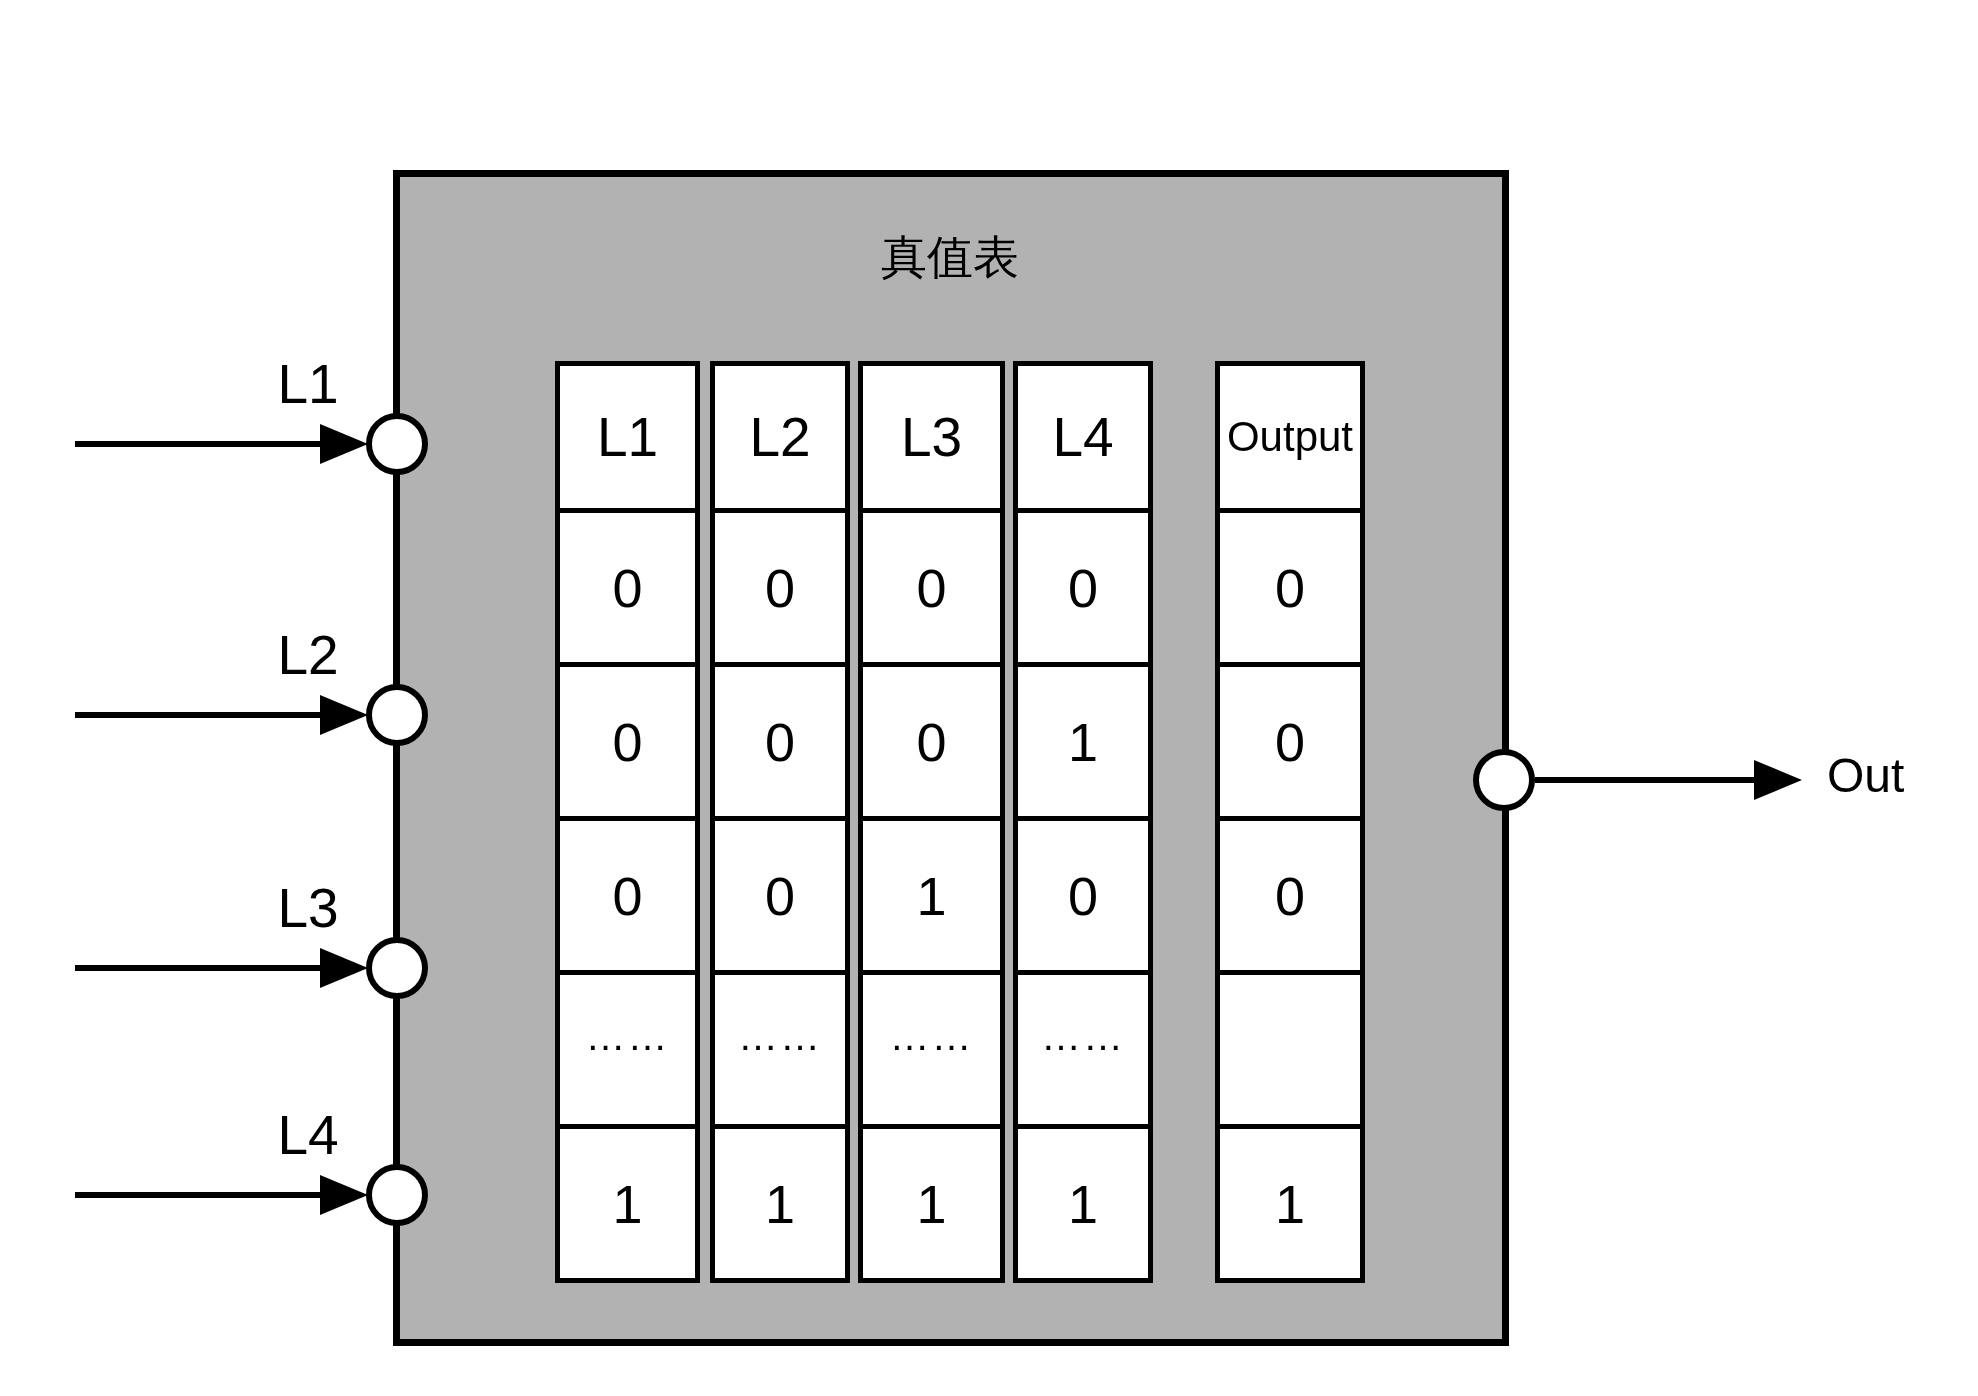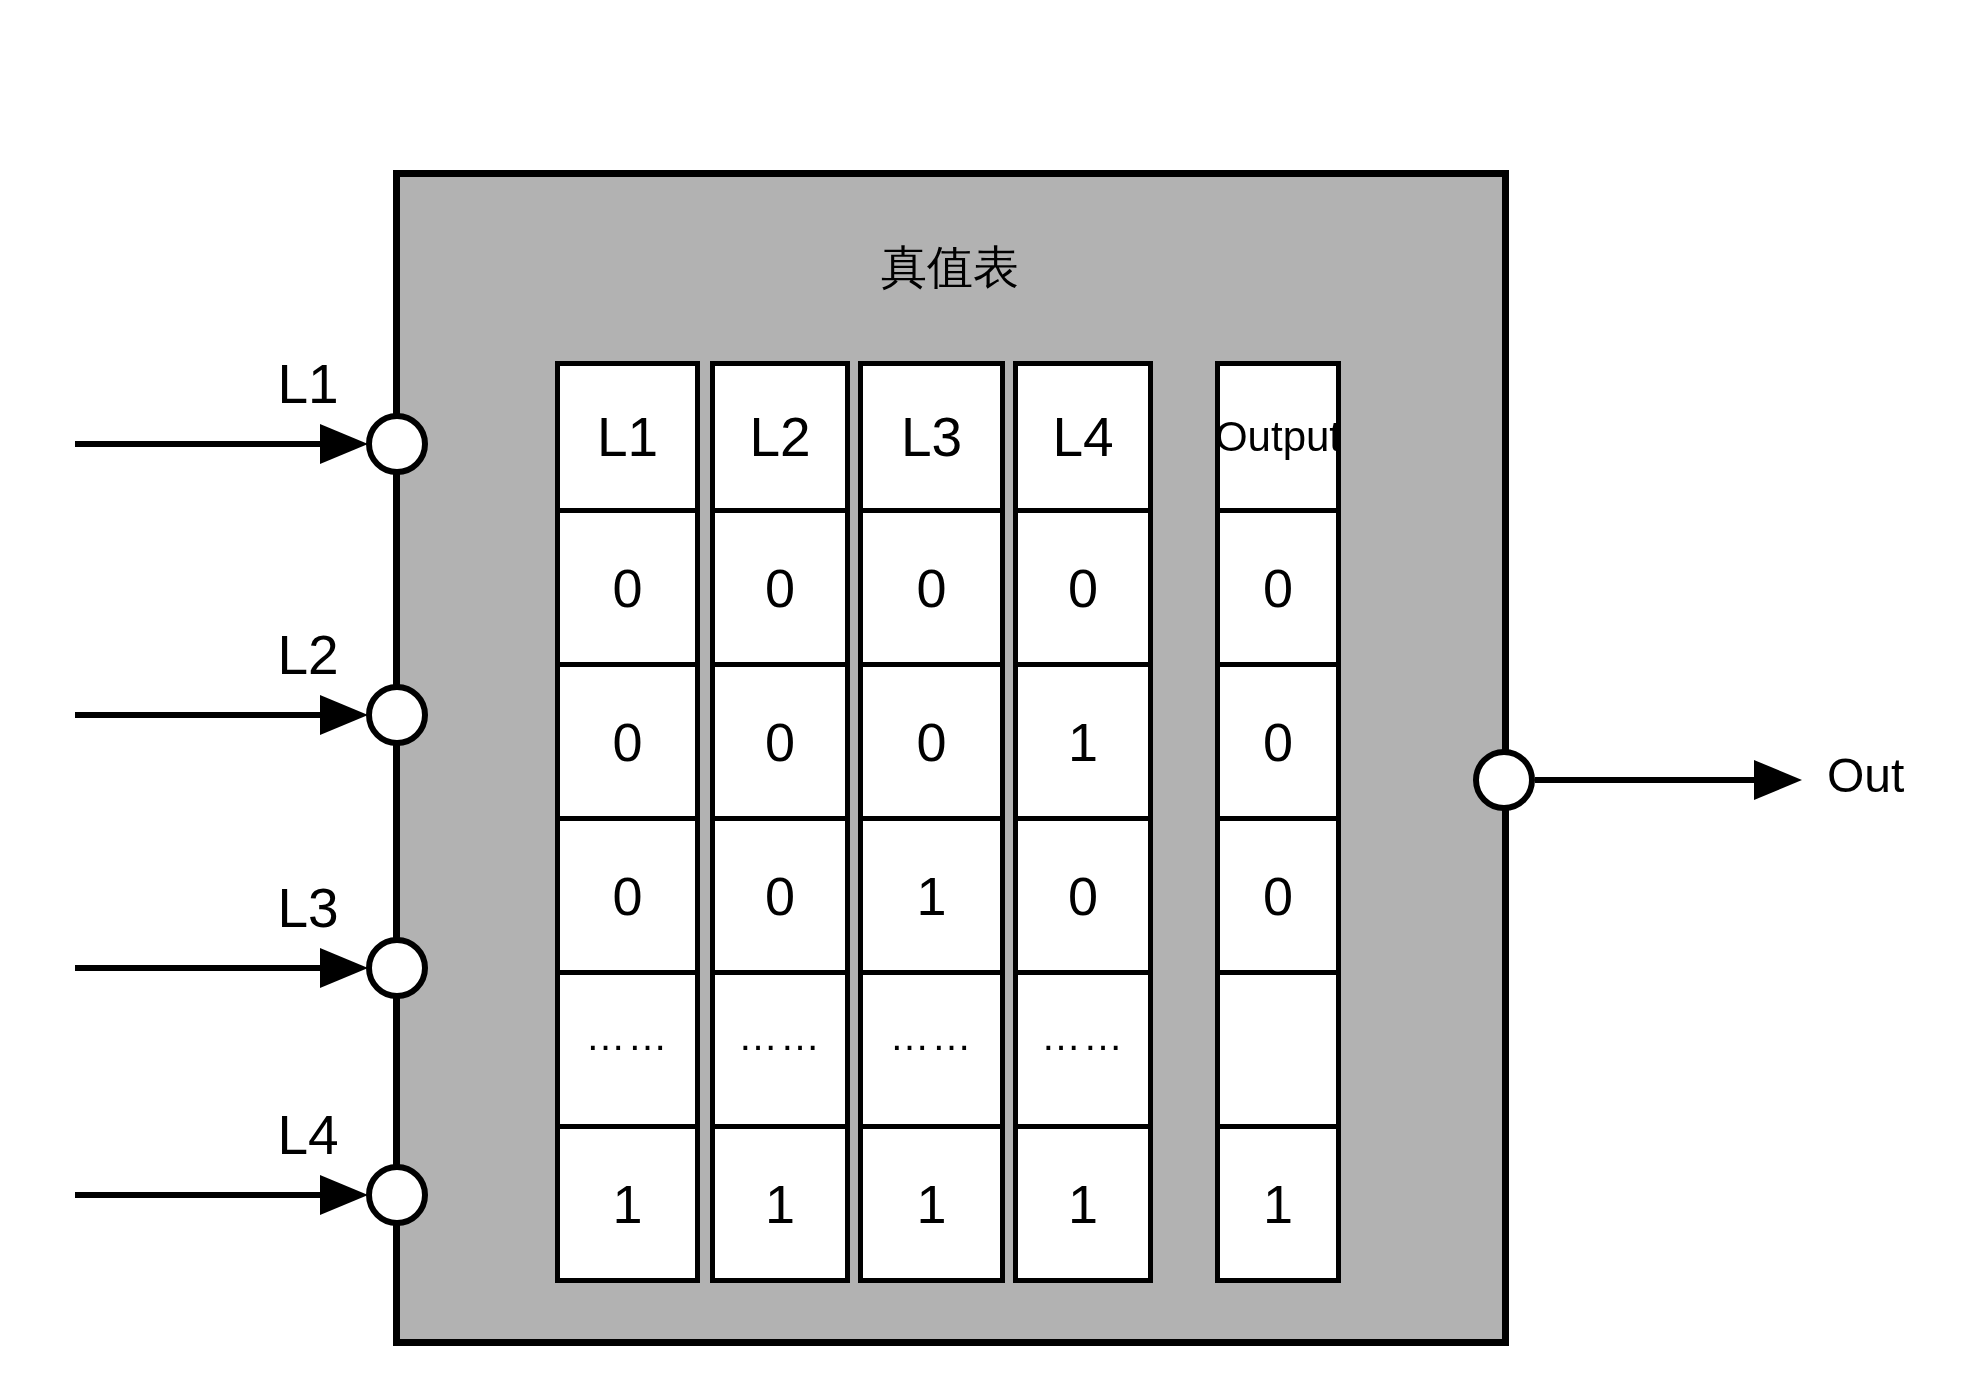--- a/index.html
+++ b/index.html
@@ -6,21 +6,21 @@
   .canvas {
     position:relative; width:1978px; height:1396px; overflow:hidden;
     background:var(--bg,#ffffff); color:var(--line,#000000);
     font-family:"Liberation Sans", sans-serif;
   }
   .title { position:absolute; left:915px; top:48px; transform:translateX(-50%);
            font-size:63px; white-space:nowrap; }
   .lut-box { position:absolute; left:393px; top:170px; width:1116px; height:1176px;
              box-sizing:border-box; background:var(--box-fill,#b2b2b2);
              border:7px solid var(--line,#000000); }
-  .box-label { position:absolute; left:950px; top:237px; transform:translateX(-50%);
+  .box-label { position:absolute; left:950px; top:227px; transform:translateX(-50%);
                font-size:46px; white-space:nowrap; }
   .input-label { position:absolute; transform:translateX(-50%); font-size:55px;
                  white-space:nowrap; }
   .hline { position:absolute; height:6px; background:var(--line,#000000); }
   .arrowhead { position:absolute; width:0; height:0;
                border-left:48px solid var(--line,#000000);
                border-top:20px solid transparent; border-bottom:20px solid transparent; }
   .node { position:absolute; width:62px; height:62px; box-sizing:border-box;
           border:6px solid var(--line,#000000); border-radius:50%;
           background:var(--cell-fill,#ffffff); z-index:5; }
@@ -92,21 +92,21 @@
 
   <div class="tcol" style="left:1013px; width:140px;">
     <div class="cell head">L4</div>
     <div class="cell">0</div>
     <div class="cell">1</div>
     <div class="cell">0</div>
     <div class="cell dots">……</div>
     <div class="cell">1</div>
   </div>
 
-  <div class="tcol" style="left:1215px; width:126px;">
+  <div class="tcol" style="left:1215px; width:150px;">
     <div class="cell head ohead">Output</div>
     <div class="cell">0</div>
     <div class="cell">0</div>
     <div class="cell">0</div>
     <div class="cell"></div>
     <div class="cell">1</div>
   </div>
 
   <div class="node" style="left:1473px; top:749px;"></div>
   <div class="hline" style="left:1535px; top:777px; width:222px;"></div>

